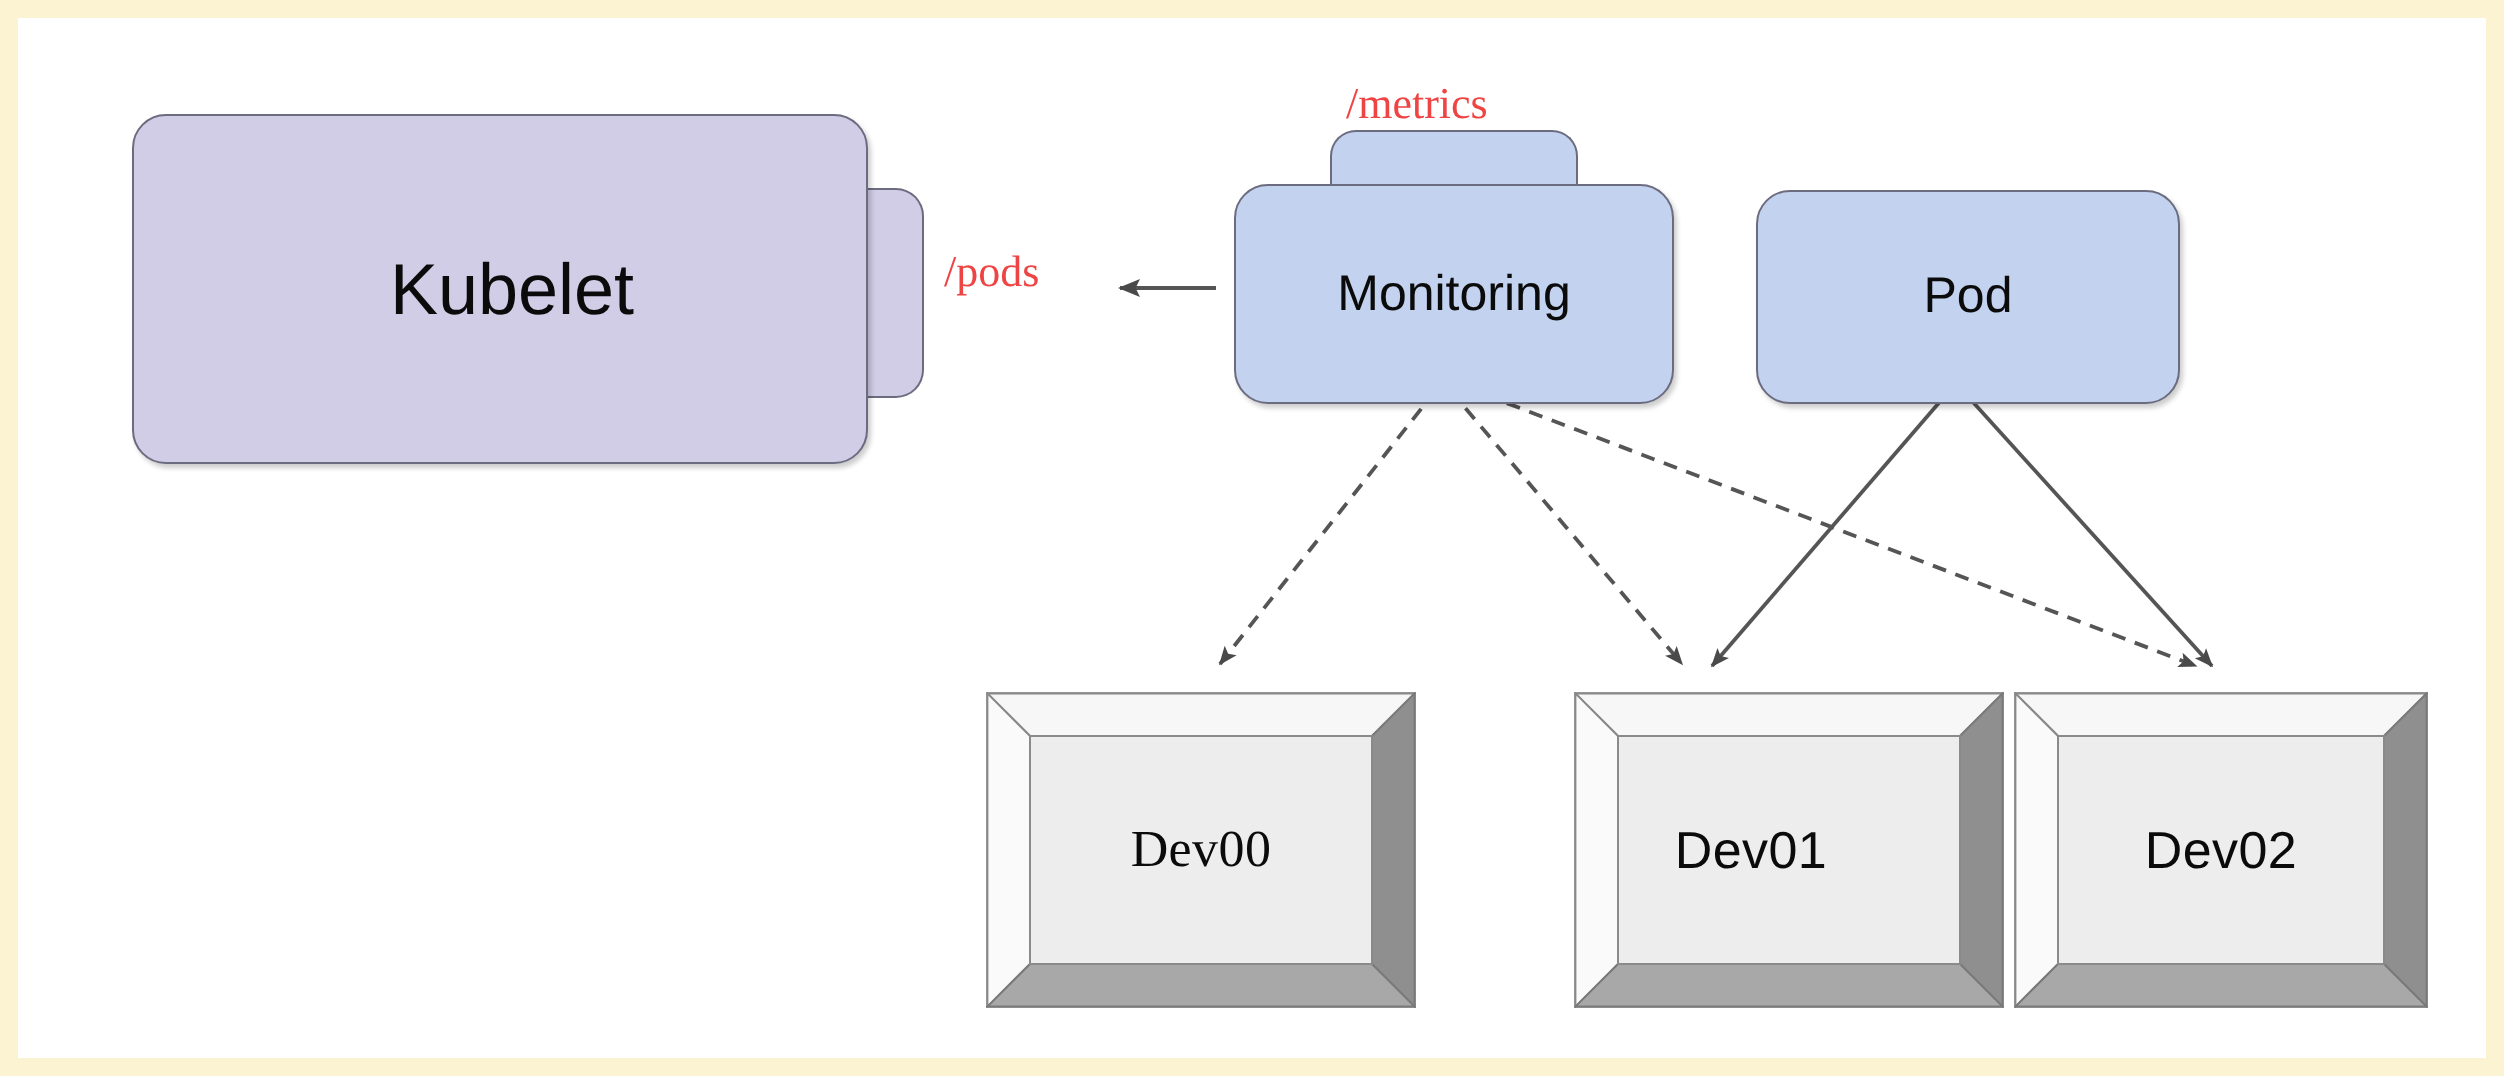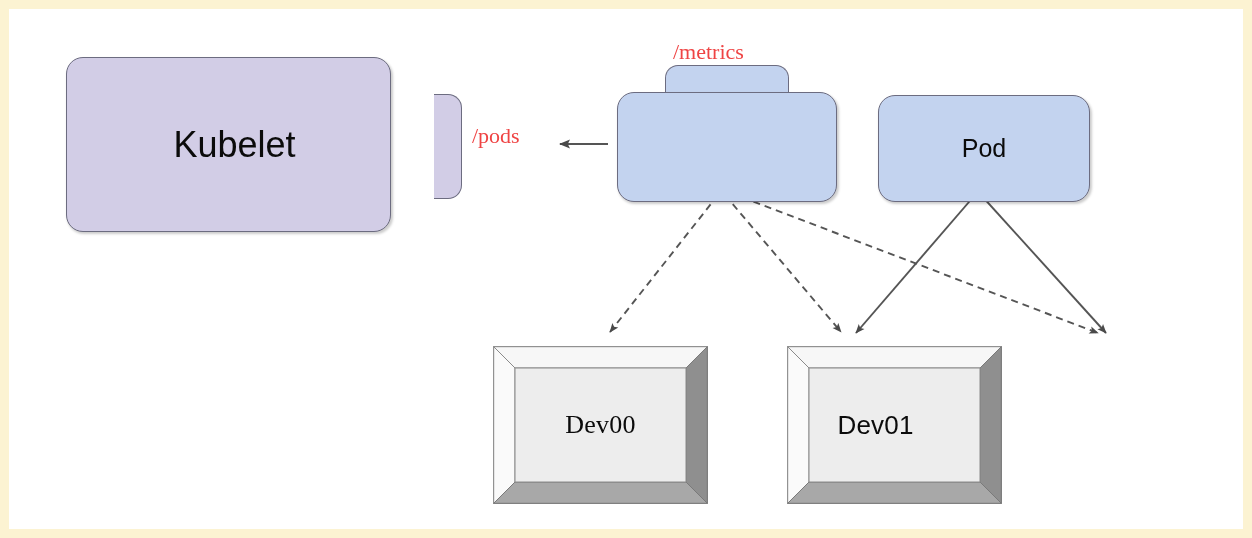--- a/index.html
+++ b/index.html
@@ -117,31 +117,32 @@
 
       <path d="M 722,184 L 1089,324" fill="none" stroke="#555555" stroke-width="1.9" stroke-dasharray="7,5" marker-end="url(#ah)"></path>
 
       <path d="M 966,186 L 847,324" fill="none" stroke="#555555" stroke-width="1.9" marker-end="url(#ah)"></path>
 
       <path d="M 972,186 L 1097,324" fill="none" stroke="#555555" stroke-width="1.9" marker-end="url(#ah)"></path>
     </svg>
 
     <div class="stub right-stub" style="left:425px; top:85px; width:28px; height:105px;"></div>
 
-    <div class="rnode purple" style="left:57px; top:48px; width:325px; height:175px; font-size:36px;padding-left:12px;">
+    <div class="rnode purple" style="left:57px; top:48px; width:368px; height:175px; font-size:36px;padding-left:12px;">
       <span>Kubelet</span>
     </div>
 
     <div class="edge-label" style="left:463px; top:114px; font-size:22px;">/pods</div>
 
     <div class="stub top-stub" style="left:656px; top:56px; width:124px; height:32px;"></div>
 
     <div class="edge-label" style="left:664px; top:30px; font-size:22px;">/metrics</div>
 
     <div class="rnode blue" style="left:608px; top:83px; width:220px; height:110px; font-size:25px; flex-direction:column;">
+      <span>Monitoring</span>
     </div>
 
     <div class="rnode blue" style="left:869px; top:86px; width:212px; height:107px; font-size:25px; flex-direction:column;">
       <span>Pod</span>
     </div>
 
     <div class="device" style="left:484px; top:337px; width:215px; height:158px;">
       <svg width="215" height="158" viewBox="0 0 215 158">
         <rect x="0.7" y="0.7" width="213.6" height="156.6" fill="#f2f2f2" stroke="#8a8a8a" stroke-width="1.2"></rect>
         <polygon points="0.7,0.7 214.3,0.7 193,22 22,22" fill="#f7f7f7" stroke="#8a8a8a" stroke-width="1"></polygon>
@@ -158,15 +159,26 @@
         <rect x="0.7" y="0.7" width="213.6" height="156.6" fill="#f2f2f2" stroke="#8a8a8a" stroke-width="1.2"></rect>
         <polygon points="0.7,0.7 214.3,0.7 193,22 22,22" fill="#f7f7f7" stroke="#8a8a8a" stroke-width="1"></polygon>
         <polygon points="0.7,0.7 22,22 22,136 0.7,157.3" fill="#fafafa" stroke="#8a8a8a" stroke-width="1"></polygon>
         <polygon points="214.3,0.7 214.3,157.3 193,136 193,22" fill="#8f8f8f" stroke="#7a7a7a" stroke-width="1"></polygon>
         <polygon points="0.7,157.3 22,136 193,136 214.3,157.3" fill="#a8a8a8" stroke="#7a7a7a" stroke-width="1"></polygon>
         <rect x="22" y="22" width="171" height="114" fill="#ededed" stroke="#8a8a8a" stroke-width="1"></rect>
       </svg>
       <div class="dev-label" style="font-size:26px;">Dev01</div>
     </div>
 
+    <div class="device" style="left:998px; top:337px; width:207px; height:158px;">
+      <svg width="207" height="158" viewBox="0 0 207 158">
+        <rect x="0.7" y="0.7" width="205.6" height="156.6" fill="#f2f2f2" stroke="#8a8a8a" stroke-width="1.2"></rect>
+        <polygon points="0.7,0.7 206.3,0.7 185,22 22,22" fill="#f7f7f7" stroke="#8a8a8a" stroke-width="1"></polygon>
+        <polygon points="0.7,0.7 22,22 22,136 0.7,157.3" fill="#fafafa" stroke="#8a8a8a" stroke-width="1"></polygon>
+        <polygon points="206.3,0.7 206.3,157.3 185,136 185,22" fill="#8f8f8f" stroke="#7a7a7a" stroke-width="1"></polygon>
+        <polygon points="0.7,157.3 22,136 185,136 206.3,157.3" fill="#a8a8a8" stroke="#7a7a7a" stroke-width="1"></polygon>
+        <rect x="22" y="22" width="163" height="114" fill="#ededed" stroke="#8a8a8a" stroke-width="1"></rect>
+      </svg>
+      <div class="dev-label" style="font-size:26px;">Dev02</div>
+    </div>
 
   </div>
 </div>
 
 </body></html>

